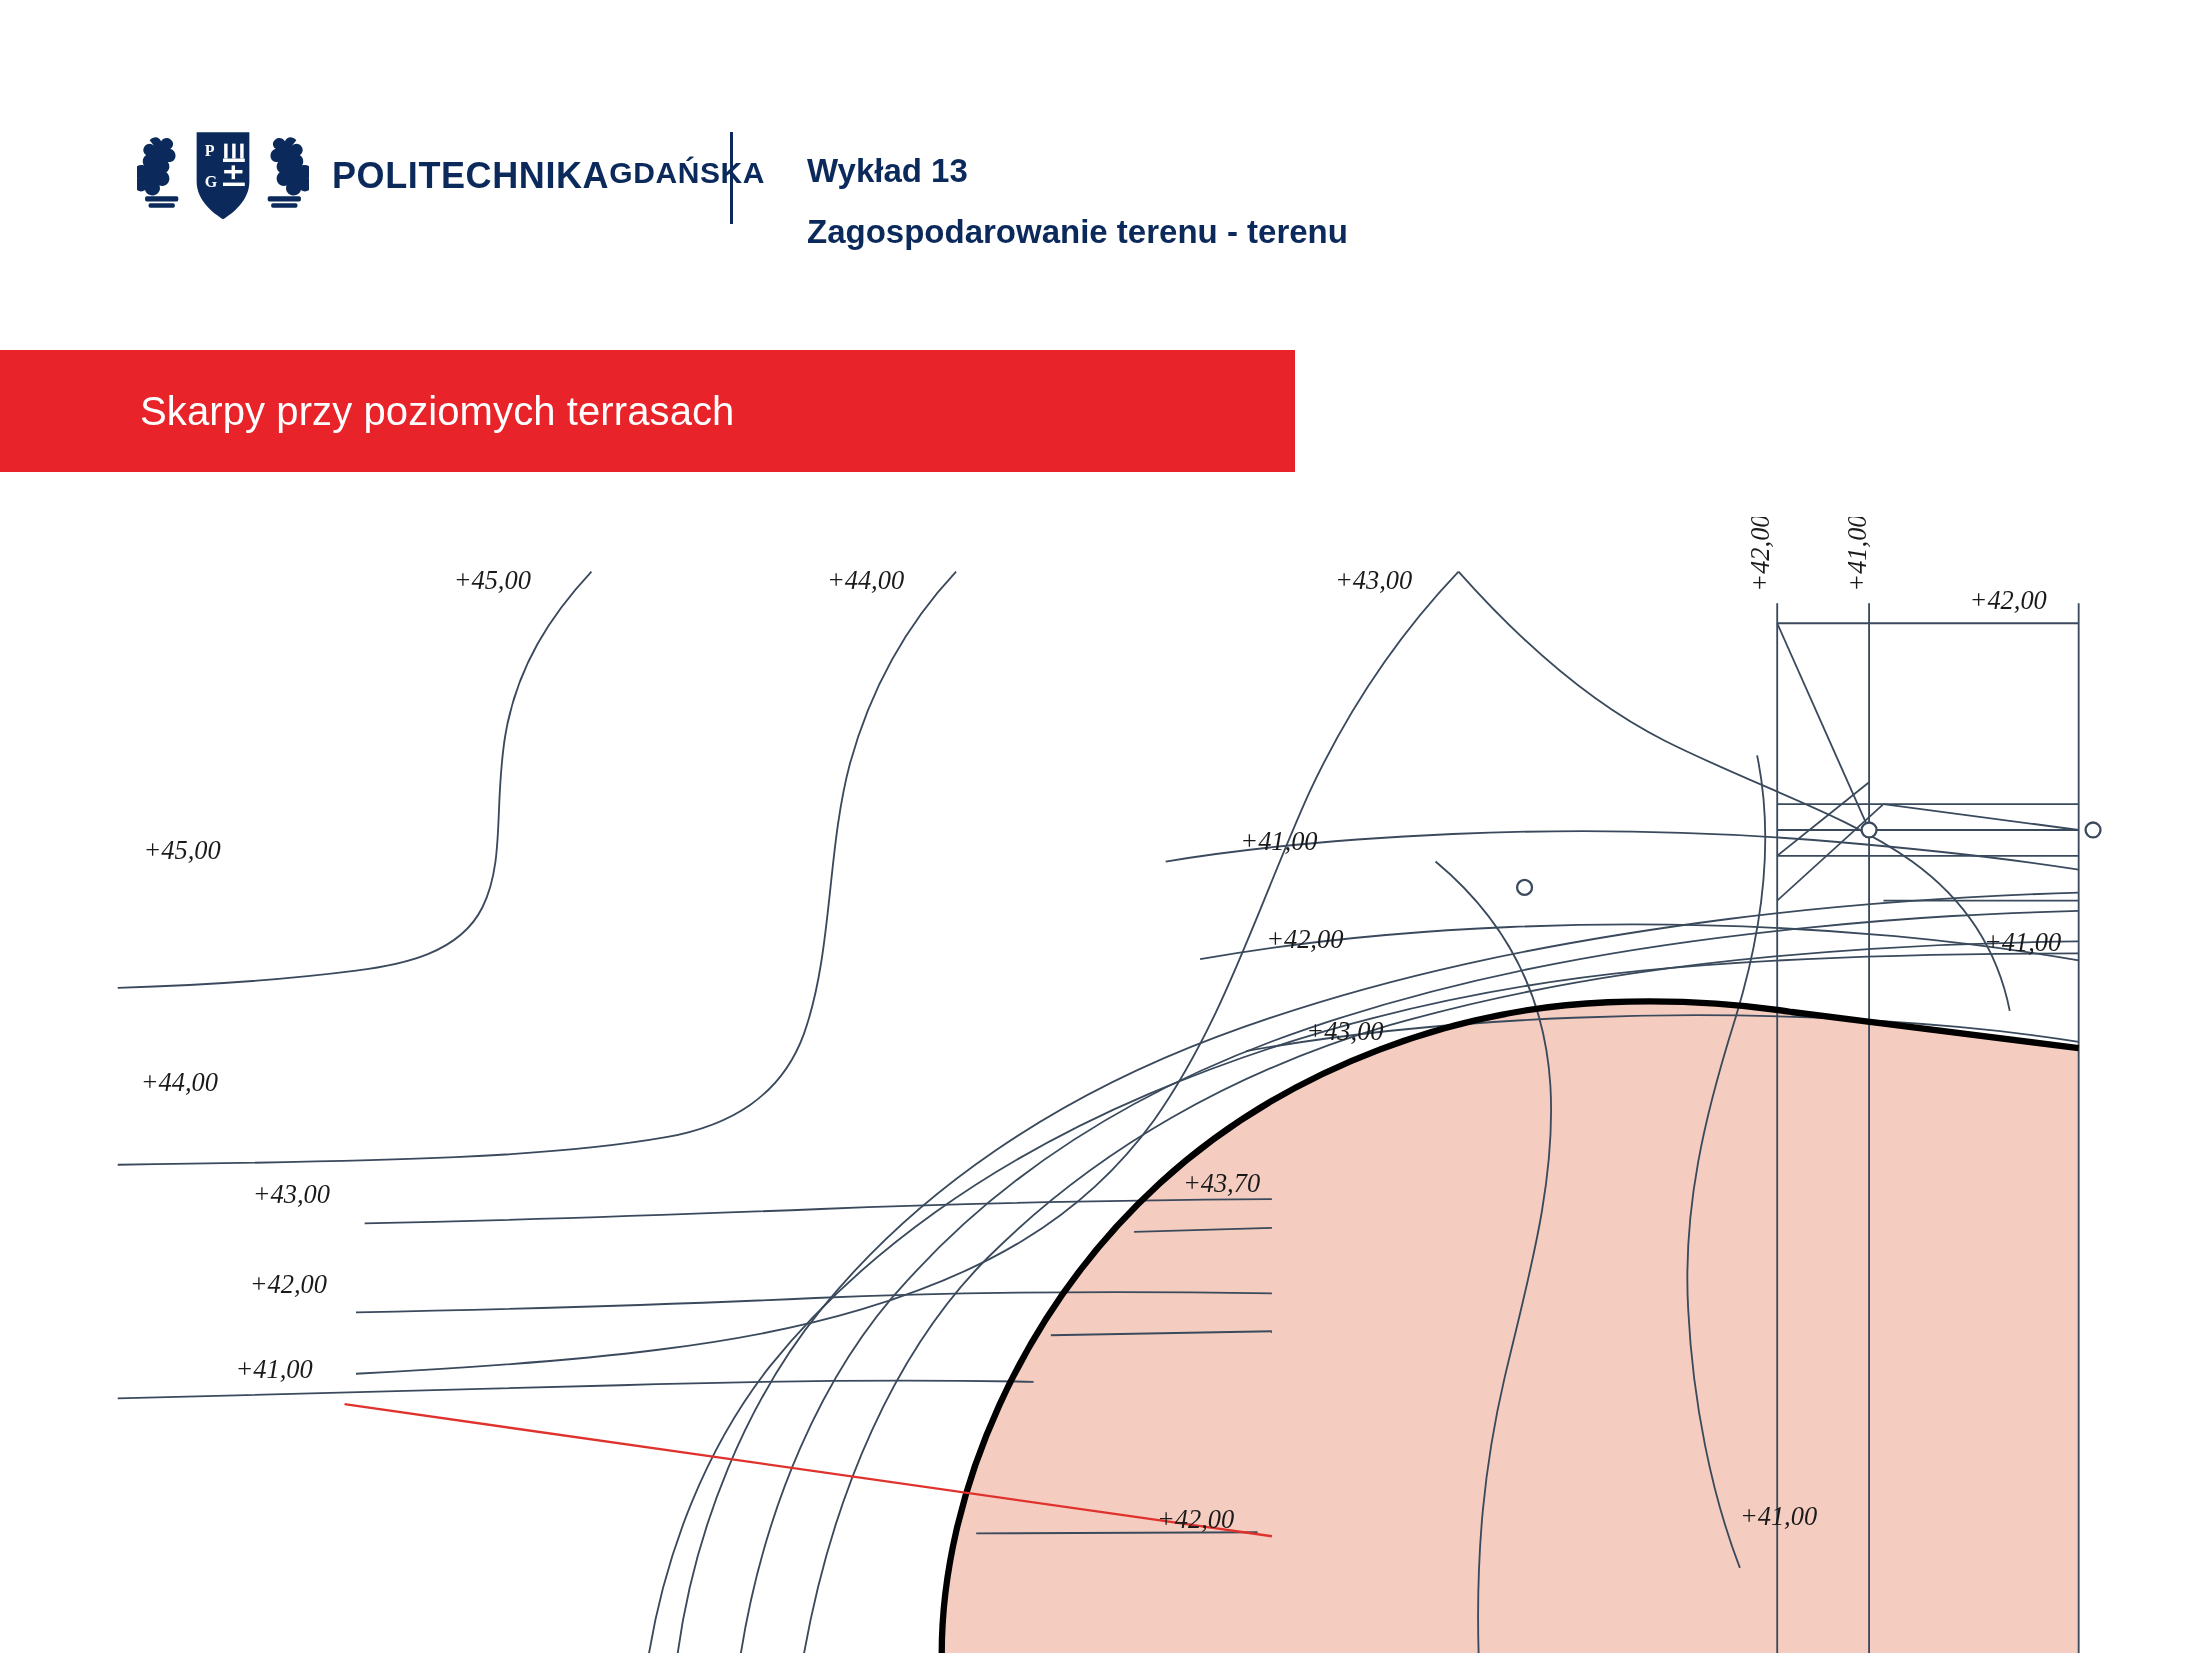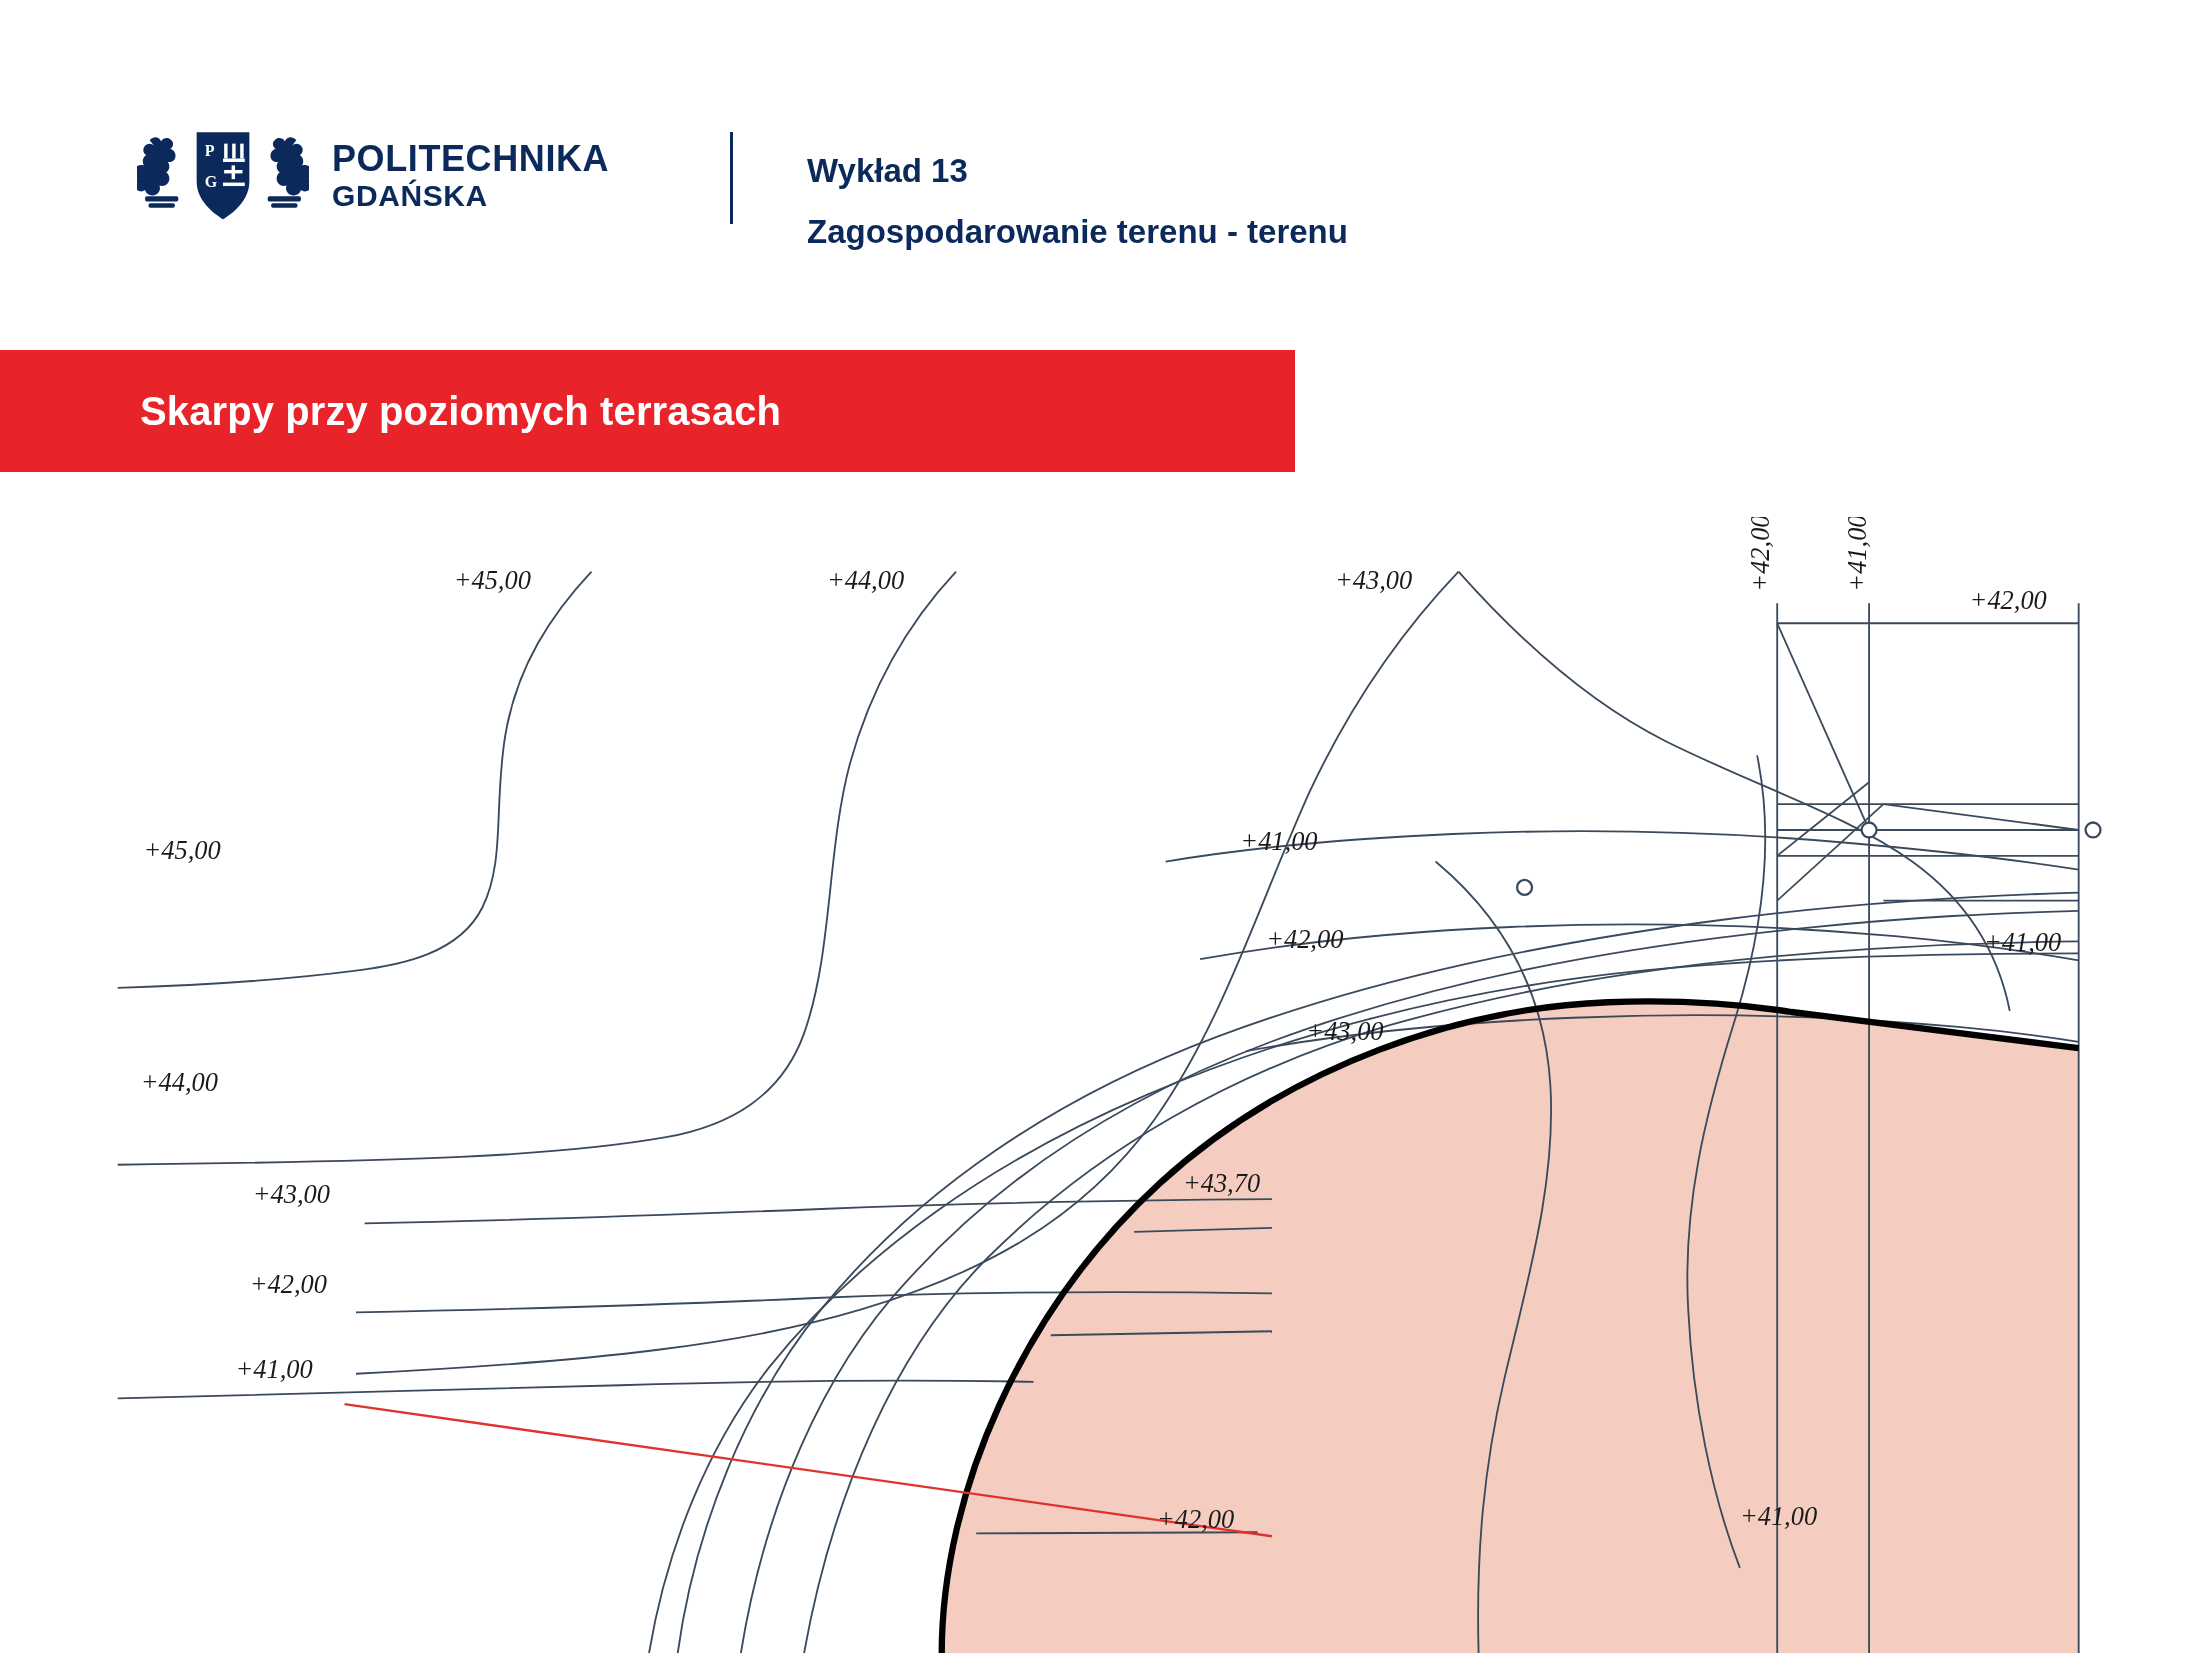--- a/index.html
+++ b/index.html
@@ -32,21 +32,20 @@
     gap: 23px;
   }
   #crest {
     width: 172px;
     height: 106px;
     position: relative;
   }
   #crest svg { display: block; }
   #logo-text {
     display: flex;
-    flex-direction: column;
     justify-content: center;
     color: #0b2a5b;
     font-weight: bold;
     letter-spacing: 0.6px;
     line-height: 1.12;
   }
   #logo-text .l1 { font-size: 36px; }
   #logo-text .l2 { font-size: 30px; }
 
   #divider-vert {
@@ -79,21 +78,21 @@
     left: 0; top: 350px;
     width: 1295px;
     height: 122px;
     background: #e8232a;
     display: flex;
     align-items: center;
   }
   #title-bar .title-text {
     color: #ffffff;
     font-size: 40px;
-    font-weight: bold;
+    font-weight: normal;
     margin-left: 140px;
     letter-spacing: 0.1px;
   }
 
   
   #drawing-wrap {
     position: absolute;
     left: 0;
     top: 517px;
     width: 1745px;

